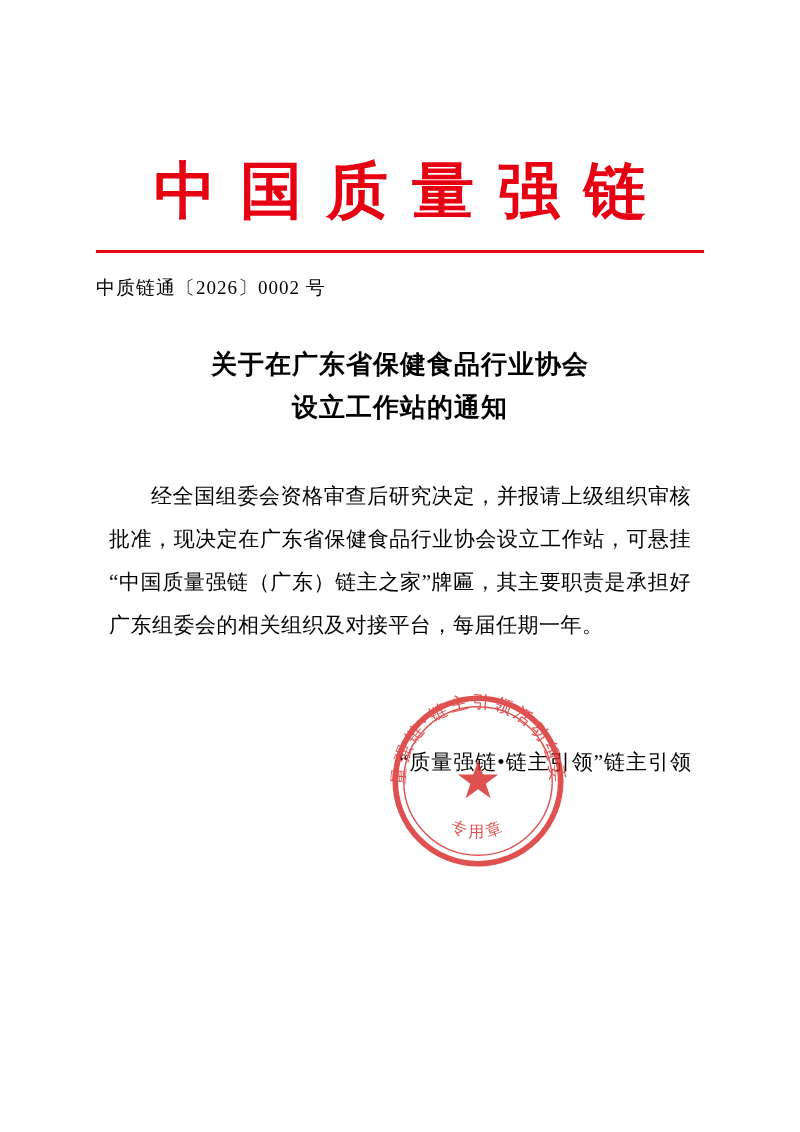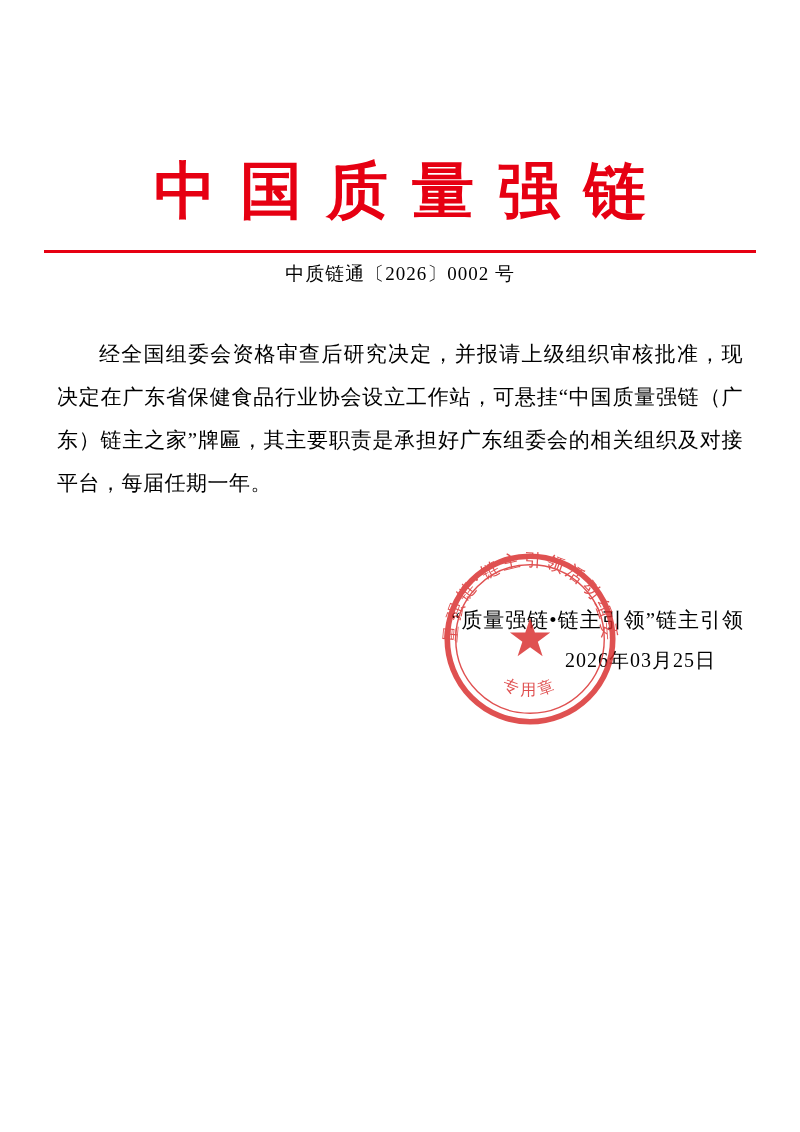--- a/index.html
+++ b/index.html
@@ -14,21 +14,21 @@
     color: #000000;
     position: relative;
     overflow: hidden;
   }
 
   .page {
     position: relative;
     width: 800px;
     height: 1132px;
     box-sizing: border-box;
-    padding: 0 44px;
+    padding: 0 96px;
   }
 
   
   .masthead {
     padding-top: 160px;
     text-align: center;
   }
   .masthead-title {
     color: #e60012;
     font-family: "DejaVu Serif", "Liberation Serif", serif;
@@ -41,22 +41,22 @@
   }
   .masthead-rule {
     margin-top: 28px;
     height: 3px;
     background: #e60012;
     width: 100%;
   }
 
   
   .doc-number {
-    margin-top: 8px;
-    text-align: center;
+    margin-top: 22px;
+    text-align: left;
     font-size: 19px;
     letter-spacing: 1px;
     font-family: "Liberation Serif", "DejaVu Serif", serif;
   }
 
   
   .doc-title {
     margin-top: 42px;
     text-align: center;
     font-size: 26px;
@@ -126,28 +126,31 @@
 
 <div class="page">
 
   <div class="masthead">
     <div class="masthead-title">中国质量强链</div>
     <div class="masthead-rule"></div>
   </div>
 
   <div class="doc-number">中质链通〔2026〕0002 号</div>
 
+  <div class="doc-title">
+    <span class="line">关于在广东省保健食品行业协会</span>
+    <span class="line">设立工作站的通知</span>
+  </div>
 
   <div class="doc-body">
     <p>经全国组委会资格审查后研究决定，并报请上级组织审核批准，现决定在广东省保健食品行业协会设立工作站，可悬挂“中国质量强链（广东）链主之家”牌匾，其主要职责是承担好广东组委会的相关组织及对接平台，每届任期一年。</p>
   </div>
 
   <div class="signature">
     <div class="sig-org">“质量强链•链主引领”链主引领</div>
-    <div class="sig-date">2026年03月25日</div>
 
     <div class="seal">
       <svg viewBox="0 0 200 200" width="188" height="188" aria-hidden="true">
         <defs>
           <path id="sealArcTop" d="M 22,100 A 78,78 0 0 1 178,100"></path>
           <path id="sealArcBottom" d="M 40,100 A 60,60 0 0 0 160,100"></path>
         </defs>
         <circle cx="100" cy="100" r="88" fill="none" stroke="#d92b2b" stroke-width="6"></circle>
         <circle cx="100" cy="100" r="79" fill="none" stroke="#d92b2b" stroke-width="1.5"></circle>
         <text font-family="DejaVu Serif, Liberation Serif, serif" font-size="19" fill="#d92b2b" letter-spacing="3.2">

